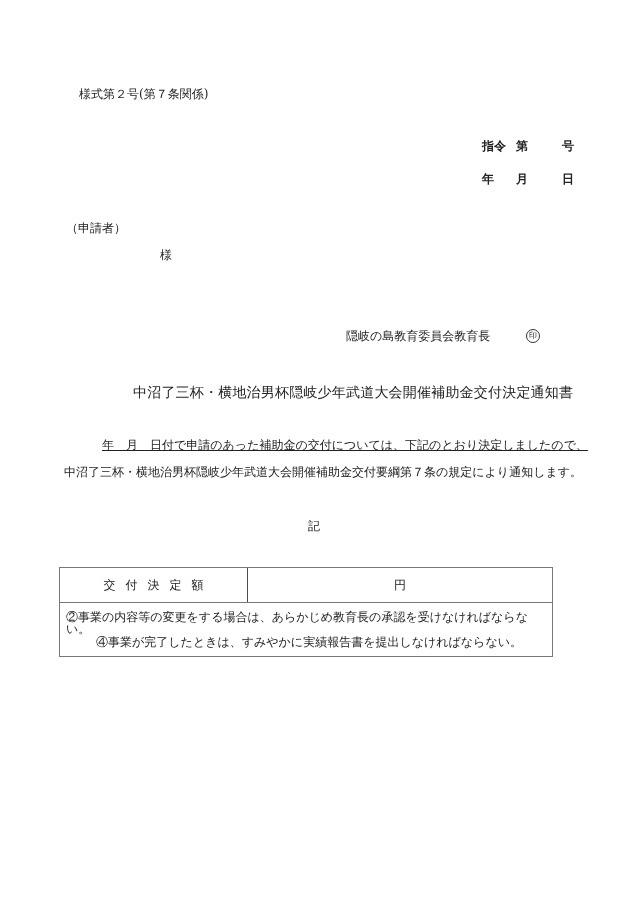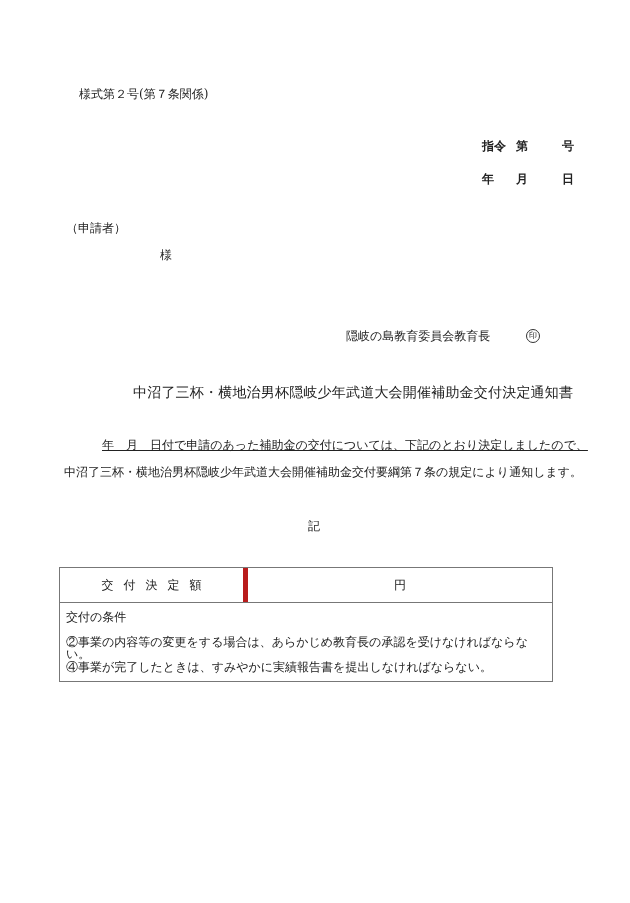--- a/index.html
+++ b/index.html
@@ -60,21 +60,21 @@
       border-collapse: collapse;
       box-sizing: border-box;
     }
     .grant-row {
       display: flex;
       height: 34px;
       border-bottom: 1px solid #777;
     }
     .grant-label-cell {
       width: 188px;
-      border-right: 5px solid #b91c1c;
+      border-right: 1px solid #b91c1c;
       display: flex;
       align-items: center;
       justify-content: center;
       font-size: 12px;
       letter-spacing: 10px;
       padding-left: 10px;
       box-sizing: border-box;
     }
     .grant-value-cell {
       flex: 1;
@@ -85,21 +85,21 @@
     }
     .conditions {
       padding: 8px 0 8px 6px;
     }
     .conditions .line {
       font-size: 12px;
       line-height: 12px;
       height: 12px;
       margin-bottom: 13px;
     }
-    .conditions .line:last-child { margin-bottom: 0; }
+    .conditions .line:last-child { margin-bottom: 0; text-align: center; }
   </style>
 </head>
 <body>
 
 <div class="abs form-number">様式第２号(第７条関係)</div>
 
 <div class="abs ref-row ref-row-1">
   <span class="c1">指令</span><span class="c2">第</span><span>号</span>
 </div>
 <div class="abs ref-row ref-row-2">
@@ -118,17 +118,16 @@
 <div class="abs body-line body-line-2">中沼了三杯・横地治男杯隠岐少年武道大会開催補助金交付要綱第７条の規定により通知します。</div>
 
 <div class="abs ki">記</div>
 
 <div class="grant-table">
   <div class="grant-row">
     <div class="grant-label-cell">交付決定額</div>
     <div class="grant-value-cell">円</div>
   </div>
   <div class="conditions">
-    <div class="line">交付の条件</div>
     <div class="line">②事業の内容等の変更をする場合は、あらかじめ教育長の承認を受けなければならない。</div>
     <div class="line">④事業が完了したときは、すみやかに実績報告書を提出しなければならない。</div>
   </div>
 </div>
 
 </body></html>

